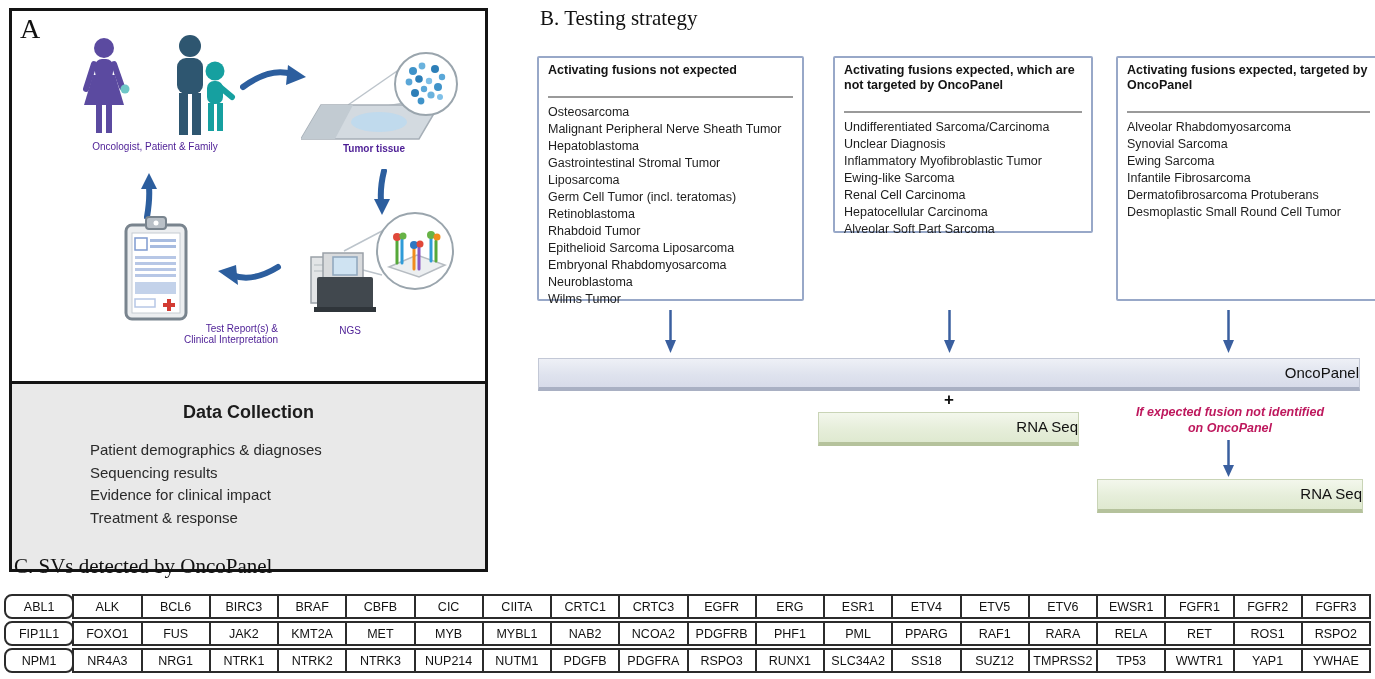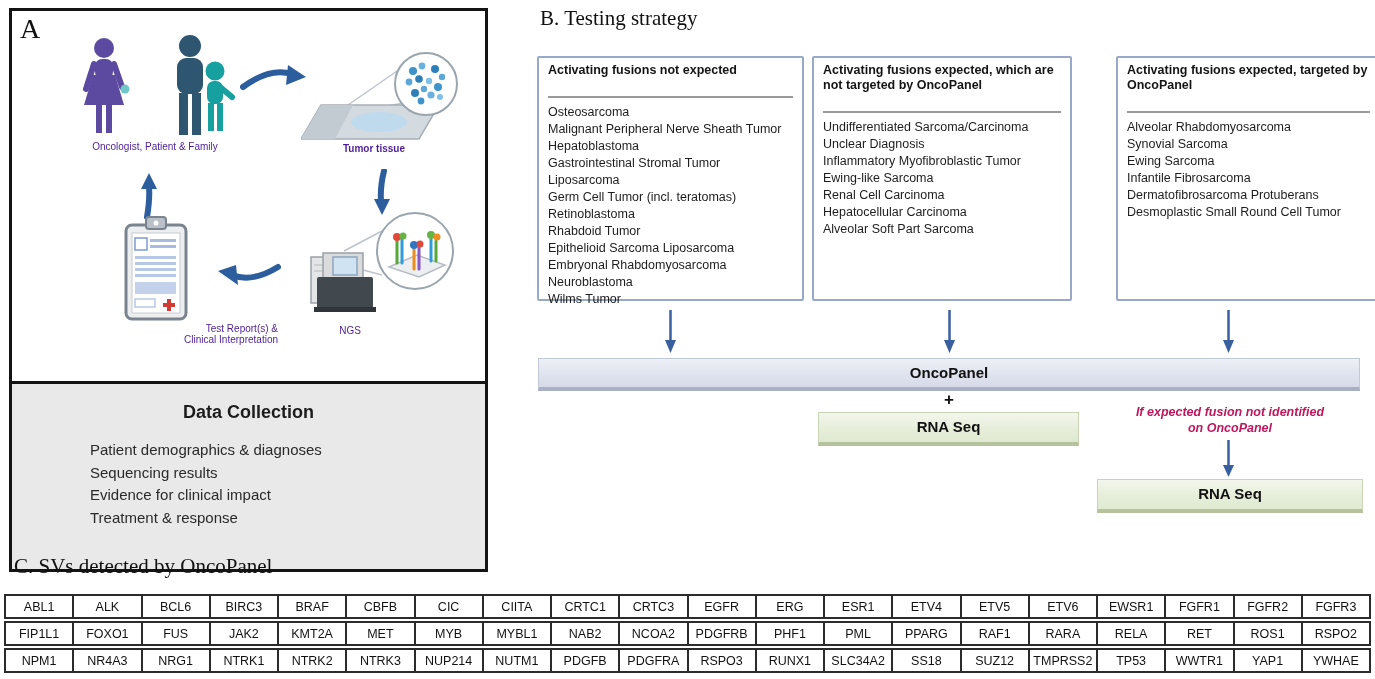--- a/index.html
+++ b/index.html
@@ -17,35 +17,35 @@
   .dc-title { width:100%; text-align:center; margin-top:18px; font-size:18px; font-weight:bold; color:#1c1c1c; }
   .dc-items { margin-top:16px; padding-left:78px; }
   .dc-line { font-size:15px; line-height:22.5px; color:#2a2a2a; }
 
   
   .b-title { position:absolute; left:540px; top:6px; font-size:21px; }
   .bbox { position:absolute; background:#fff; border:2px solid #98a8c8; border-radius:2px; padding:5px 9px 4px 9px; }
   .bbox-title { font-size:12.5px; font-weight:bold; line-height:15px; color:#141414; padding-bottom:18px; border-bottom:2px solid #9a9a9a; margin-bottom:6px; }
   .bbox-list .list-line { font-size:12.5px; line-height:17px; color:#1d1d1d; white-space:nowrap; }
   .varr { position:absolute; width:13px; height:44px; }
-  .bar { position:absolute; text-align:center; font-weight:bold; color:#111; }
+  .bar { position:absolute; text-align:right; font-weight:normal; color:#111; }
   .bar-onco { background:linear-gradient(180deg,#eef0f6 0%,#dfe3ee 55%,#d7dbe9 100%);
               border:1px solid #c3c8d6; border-bottom:4px solid #a9b0c3; font-size:15px; line-height:27px; }
   .bar-rna  { background:linear-gradient(180deg,#f3f7ec 0%,#e6eeda 55%,#dfe9d0 100%);
               border:1px solid #c9d4b6; border-bottom:4px solid #b5c29c; font-size:15px; line-height:28px; }
   .plus { position:absolute; font-size:17px; font-weight:bold; color:#111; text-align:center; }
   .cond-note { position:absolute; font-style:italic; font-weight:600; font-size:12.5px; line-height:16px; text-align:center; color:#be185d; }
 
   
   .c-title { position:absolute; left:14px; top:554px; font-size:21px; }
   #sv-table { position:absolute; left:4px; top:594px; width:1367px; }
   .gene-row { display:flex; margin-bottom:2px; }
   .gene-cell { flex:1 1 0; border:2px solid #2b2b2b; margin-left:-2px; background:#fff;
                text-align:center; font-size:12.5px; padding:4px 0 3px 0; white-space:nowrap; overflow:hidden; color:#111; }
-  .gene-cell:first-child { margin-left:0; }
+  .gene-cell:first-child { margin-left:0;border-radius:8px; }
 </style>
 </head>
 <body>
 
 <div id="fig">
 
   <div id="pa-top">
     <div class="pa-label serif">A</div>
 
     <svg class="abs" style="left:0;top:0" width="473" height="370">
@@ -209,21 +209,21 @@
         <div class="list-line">Germ Cell Tumor (incl. teratomas)</div>
         <div class="list-line">Retinoblastoma</div>
         <div class="list-line">Rhabdoid Tumor</div>
         <div class="list-line">Epithelioid Sarcoma Liposarcoma</div>
         <div class="list-line">Embryonal Rhabdomyosarcoma</div>
         <div class="list-line">Neuroblastoma</div>
         <div class="list-line">Wilms Tumor</div>
       </div>
   </div>
 
-  <div class="bbox" style="left:812px; top:56px; width:260px; height:245px;">
+  <div class="bbox" style="left:833px; top:56px; width:260px; height:177px;">
     <div class="bbox-title">Activating fusions expected, which are not targeted by OncoPanel</div>
     <div class="bbox-list">
         <div class="list-line">Undifferentiated Sarcoma/Carcinoma</div>
         <div class="list-line">Unclear Diagnosis</div>
         <div class="list-line">Inflammatory Myofibroblastic Tumor</div>
         <div class="list-line">Ewing-like Sarcoma</div>
         <div class="list-line">Renal Cell Carcinoma</div>
         <div class="list-line">Hepatocellular Carcinoma</div>
         <div class="list-line">Alveolar Soft Part Sarcoma</div>
       </div>

